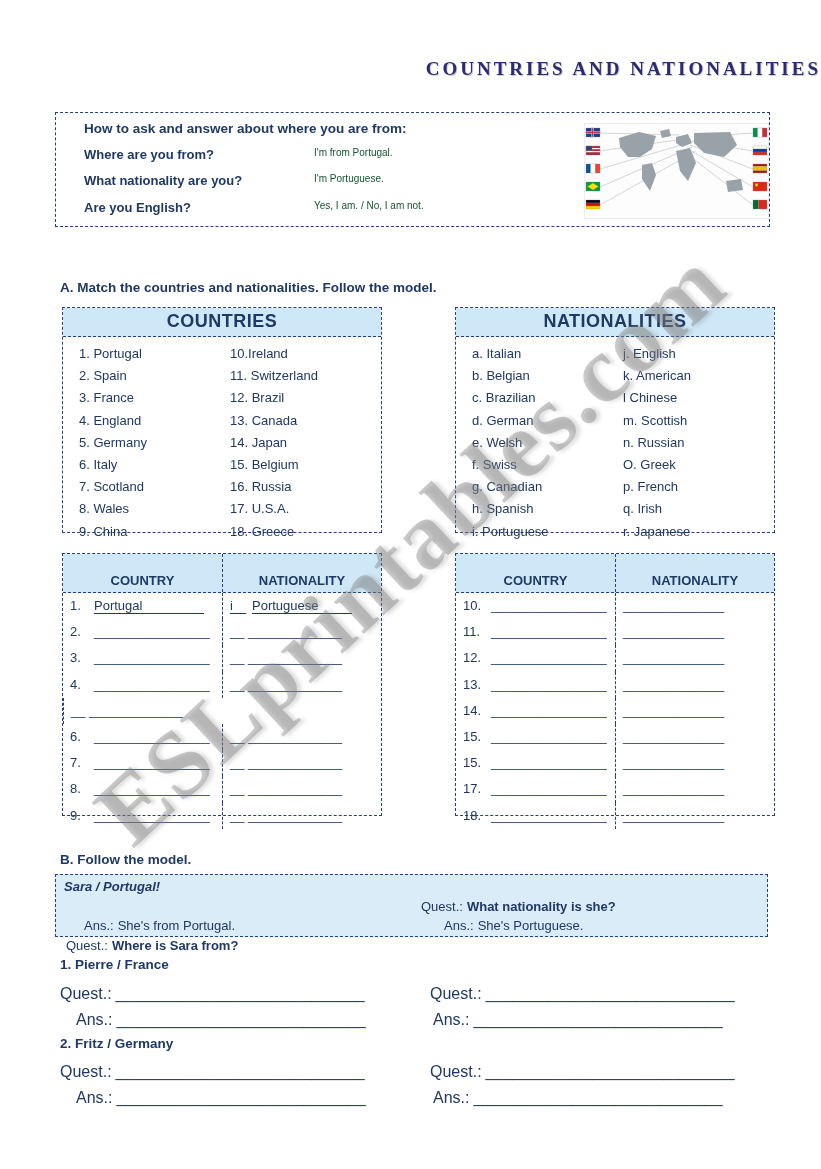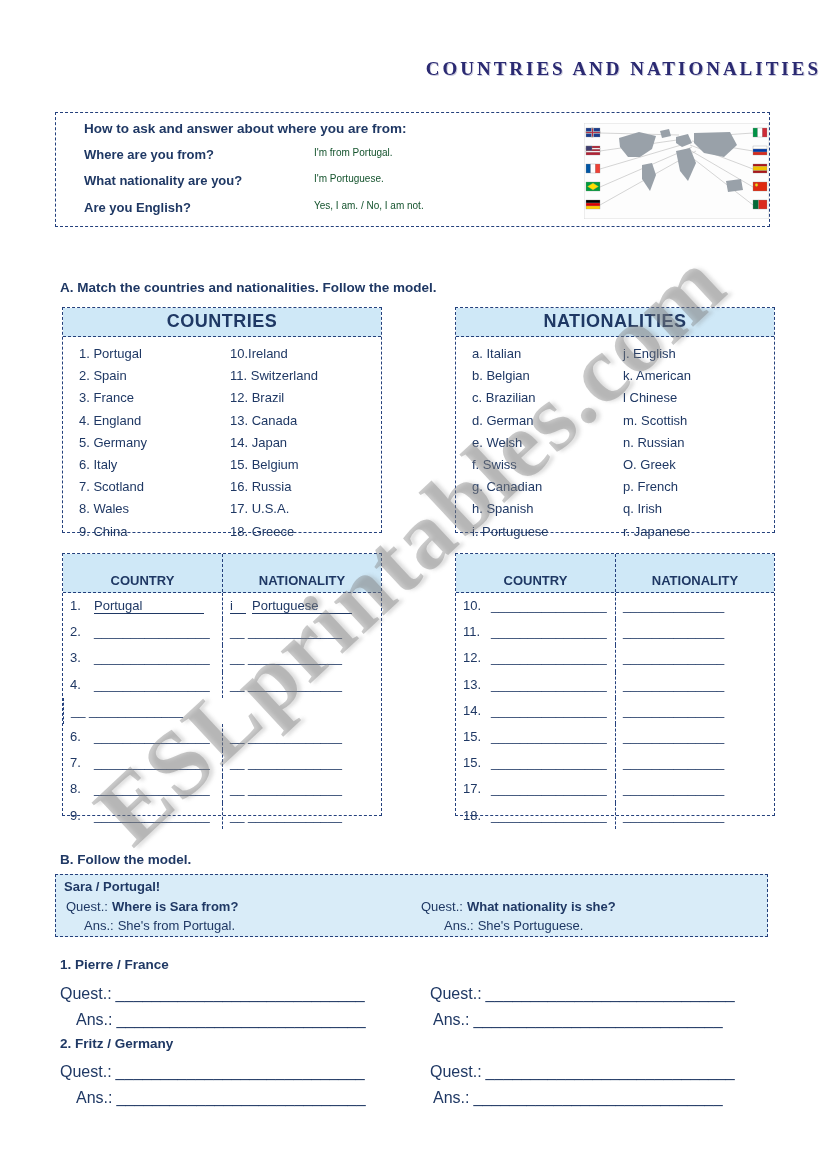--- a/index.html
+++ b/index.html
@@ -61,24 +61,24 @@
   .blank{letter-spacing:0;}
   .written{display:inline-block;border-bottom:1px solid #1f3864;line-height:15px;}
   .wc{min-width:110px;}
   .wl{min-width:16px;margin-right:6px;}
   .wn{min-width:100px;}
   
   .example-box{
     position:absolute;left:55px;top:874px;width:713px;height:63px;
     background:#d9ecf8;border:1px dashed #24407c;box-sizing:border-box;
   }
-  .ex-title{position:absolute;left:8px;top:4px;font-weight:bold;font-size:13px;}
+  .ex-title{position:absolute;left:8px;top:4px;font-weight:bold;font-style:italic;font-size:13px;}
   .ex-q{position:absolute;top:24px;font-size:13px;}
   .ex-a{position:absolute;top:43px;font-size:13px;}
-  .ex-left-q{left:10px;} .ex-left-a{left:28px;}
+  .ex-left-q{left:10px;margin-top:39px;} .ex-left-a{left:28px;}
   .ex-right-q{left:365px;} .ex-right-a{left:388px;}
   .ex-q b{font-weight:bold;}
   .ex-ql{font-weight:normal;margin-right:4px;}
   
   .ex-title-line{position:absolute;font-weight:bold;font-size:13.5px;}
   .et1{left:60px;top:957px;} .et2{left:60px;top:1036px;}
   .fill-line{position:absolute;font-size:16px;white-space:nowrap;}
   .quest-l1{left:60px;top:985px;} .quest-r1{left:430px;top:985px;}
   .ans-l1{left:76px;top:1011px;}  .ans-r1{left:433px;top:1011px;}
   .quest-l2{left:60px;top:1063px;} .quest-r2{left:430px;top:1063px;}

